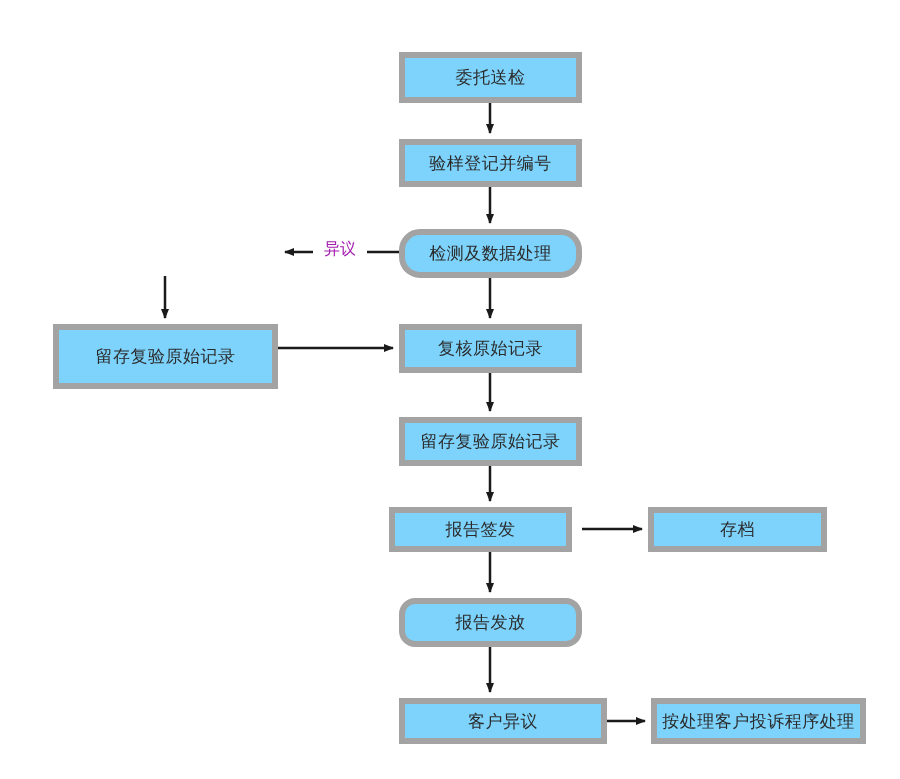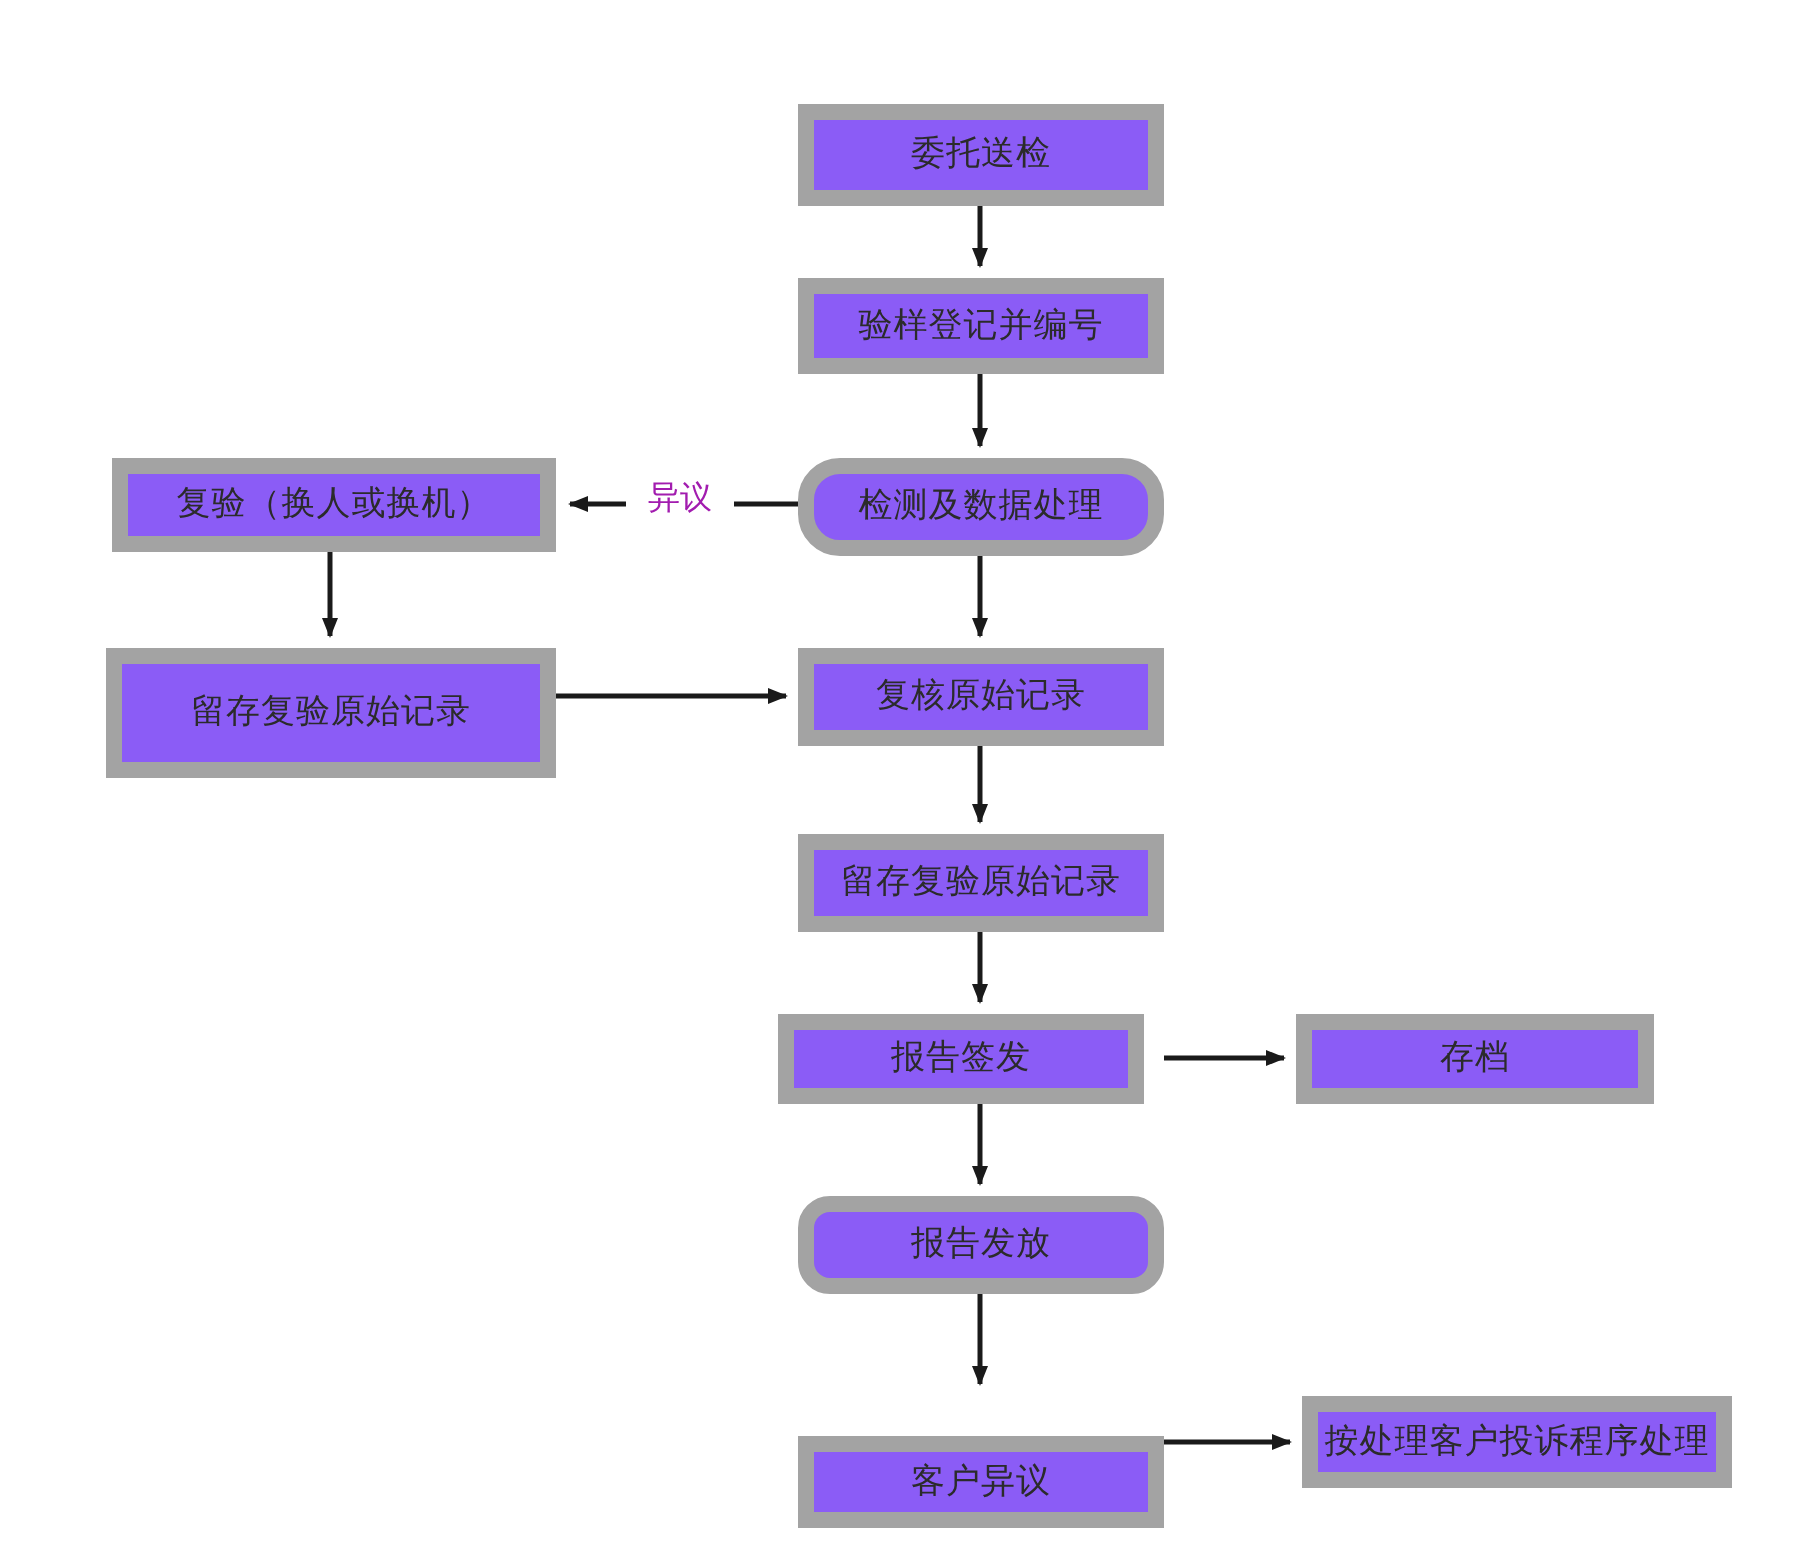--- a/index.html
+++ b/index.html
@@ -11,22 +11,22 @@
     position: relative;
     width: 900px;
     height: 779px;
     background: #ffffff;
     overflow: hidden;
     font-family: "DejaVu Sans", "Liberation Sans", sans-serif;
   }
   .node {
     position: absolute;
     box-sizing: border-box;
-    border: 8px solid #a3a3a3;
-    background: #8b5cf6;
+    border: 6px solid #a3a3a3;
+    background: #7dd3fc;
     display: flex;
     align-items: center;
     justify-content: center;
     color: #2b2b2b;
     font-size: 17px;
     line-height: 1.2;
     letter-spacing: 0.5px;
     white-space: nowrap;
   }
   .edge-label {
@@ -84,33 +84,32 @@
 
     <line x1="582" y1="721" x2="645" y2="721" stroke="#1a1a1a" stroke-width="2.5" marker-end="url(#arrowhead)"></line>
   </svg>
 
   <div class="node" style="left:399px; top:52px; width:183px; height:51px;">委托送检</div>
 
   <div class="node" style="left:399px; top:139px; width:183px; height:48px;">验样登记并编号</div>
 
   <div class="node" style="left:399px; top:229px; width:183px; height:49px;border-radius:21px;">检测及数据处理</div>
 
-  <div class="node" style="left:56px; top:229px; width:222px; height:47px;">复验（换人或换机）</div>
 
   <div class="node" style="left:53px; top:324px; width:225px; height:65px;">留存复验原始记录</div>
 
   <div class="node" style="left:399px; top:324px; width:183px; height:49px;">复核原始记录</div>
 
   <div class="node" style="left:399px; top:417px; width:183px; height:49px;">留存复验原始记录</div>
 
   <div class="node" style="left:389px; top:507px; width:183px; height:45px;">报告签发</div>
 
   <div class="node" style="left:648px; top:507px; width:179px; height:45px;">存档</div>
 
   <div class="node" style="left:399px; top:598px; width:183px; height:49px;border-radius:16px;">报告发放</div>
 
-  <div class="node" style="left:399px; top:698px; width:183px; height:46px;margin-top:20px;">客户异议</div>
+  <div class="node" style="left:399px; top:698px; width:208px; height:46px;">客户异议</div>
 
   <div class="node" style="left:651px; top:698px; width:215px; height:46px;">按处理客户投诉程序处理</div>
 
   <div class="edge-label" style="left:313px; top:241px; width:46px; height:22px;">异议</div>
 
 </div>
 
 </body></html>

